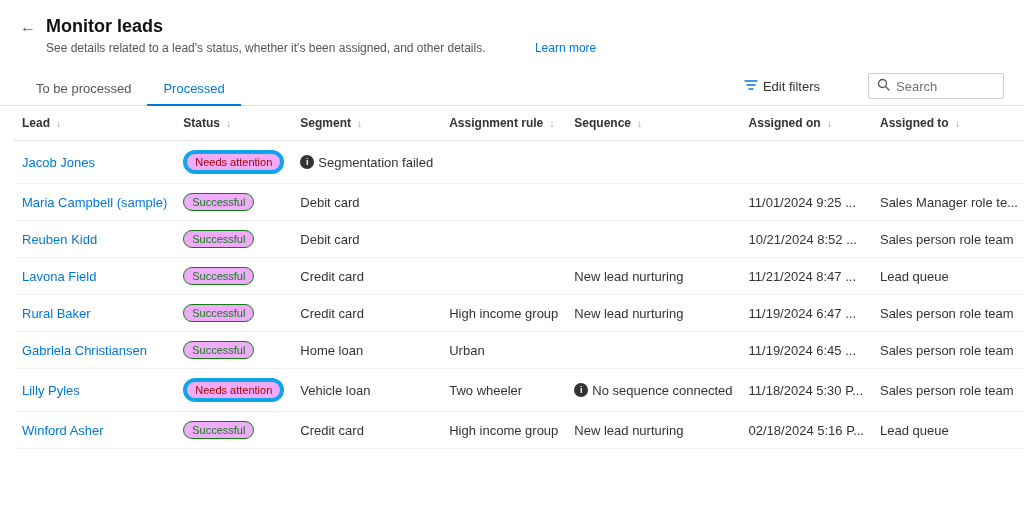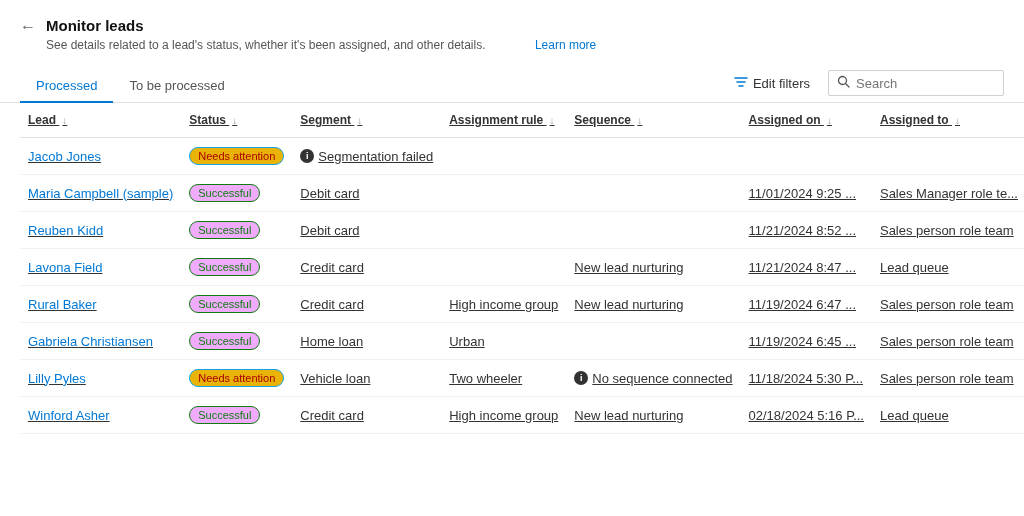--- a/index.html
+++ b/index.html
@@ -1,47 +1,47 @@
 <!DOCTYPE html>
 <html><head>
   <meta charset="utf-8">
   <style>
     * { box-sizing: border-box; margin: 0; padding: 0; }
     body { font-family: 'Segoe UI', Arial, sans-serif; font-size: 13px; background: #fff; color: #333; overflow: hidden; }
 
     .page-header { padding: 16px 20px 8px 20px; }
     .page-header-top { display: flex; align-items: center; gap: 10px; margin-bottom: 4px; }
     .back-icon { color: #666; font-size: 16px; cursor: pointer; }
-    .page-title { font-size: 15px; font-weight: 600; color: #111; }
+    .page-title { font-size: 18px; font-weight: 600; color: #111; }
     .page-subtitle { font-size: 12px; color: #555; padding-left: 26px; }
     .page-subtitle a { color: #0078d4; text-decoration: none; margin-left: 46px; }
 
     .tabs-bar { display: flex; align-items: center; justify-content: space-between; padding: 10px 20px 0 20px; border-bottom: 1px solid #e0e0e0; }
     .tabs { display: flex; gap: 0; }
     .tab { padding: 8px 16px; cursor: pointer; font-size: 13px; color: #555; border-bottom: 2px solid transparent; margin-bottom: -1px; }
     .tab.active { color: #0078d4; border-bottom: 2px solid #0078d4; font-weight: 500; }
-    .tab-actions { display: flex; align-items: center; gap: 10px; margin-bottom: 6px; }
+    .tab-actions { display: flex; align-items: center; margin-bottom: 6px; }
     .edit-filters-btn { display: flex; align-items: center; gap: 5px; font-size: 13px; color: #333; background: none; border: none; cursor: pointer; padding: 4px 8px; }
     .filter-icon { color: #0078d4; }
-    .search-box { display: flex; align-items: center; border: 1px solid #d0d0d0; border-radius: 2px; padding: 4px 8px; gap: 6px; background: #fff; width: 176px; }
+    .search-box { display: flex; align-items: center; border: 1px solid #d0d0d0; border-radius: 2px; padding: 4px 8px; gap: 6px; background: #fff; width: 136px; margin-left: 40px; }
     .search-box input { border: none; outline: none; font-size: 13px; color: #333; width: 100%; background: transparent; }
     .search-icon { color: #555; font-size: 14px; }
 
-    .table-container { overflow-x: auto; overflow-y: auto; max-height: 360px; padding: 0 20px; text-decoration: underline; }
+    .table-container { overflow-x: auto; overflow-y: auto; max-height: 360px; padding: 0 14px; }
     table { width: 100%; border-collapse: collapse; }
     thead tr { border-bottom: 1px solid #e0e0e0; }
     thead th { padding: 10px 8px; text-align: left; font-size: 12px; font-weight: 600; color: #333; white-space: nowrap; cursor: pointer; user-select: none; }
     thead th .sort-icon { font-size: 10px; color: #999; margin-left: 3px; }
     tbody tr { border-bottom: 1px solid #f0f0f0; }
     tbody td { padding: 9px 8px; font-size: 13px; color: #333; white-space: nowrap; }
     .lead-link { color: #0078d4; text-decoration: none; cursor: pointer; }
 
     .badge { display: inline-block; padding: 2px 8px; border-radius: 12px; font-size: 11px; font-weight: 500; }
     .badge-success { background: #f0abfc; color: #107c10; border: 1px solid #107c10; }
-    .badge-attention { background: #eab308; color: #a80000; border: 1px solid #0ea5e9; }
+    .badge-attention { background: #f0abfc; color: #a80000; border: 4px solid #0ea5e9; }
 
     .seg-failed { display: flex; align-items: center; gap: 4px; color: #333; }
     .seg-icon { width: 14px; height: 14px; background: #333; border-radius: 50%; display: inline-flex; align-items: center; justify-content: center; color: #fff; font-size: 9px; font-weight: bold; flex-shrink: 0; }
     .no-seq { display: flex; align-items: center; gap: 4px; color: #333; }
     .info-icon { width: 14px; height: 14px; background: #333; border-radius: 50%; display: inline-flex; align-items: center; justify-content: center; color: #fff; font-size: 9px; font-weight: bold; flex-shrink: 0; }
   </style>
 </head>
 <body>
 
 <div>
@@ -52,22 +52,22 @@
     </div>
     <div class="page-subtitle">
       <span>See details related to a lead's status, whether it's been assigned, and other details.</span>
       <a>Learn more</a>
     </div>
   </div>
 </div>
 
 <div class="tabs-bar">
   <div class="tabs">
+    <div class="tab">To be processed</div>
     <div class="tab active">Processed</div>
-    <div class="tab">To be processed</div>
   </div>
   <div class="tab-actions">
     <button class="edit-filters-btn">
       <span class="filter-icon">
         <svg width="14" height="14" viewBox="0 0 14 14" fill="none">
           <path d="M1 3h12M3 7h8M5 11h4" stroke="#0078d4" stroke-width="1.5" stroke-linecap="round"></path>
         </svg>
       </span>
       <span>Edit filters</span>
     </button>
@@ -116,21 +116,21 @@
           <td></td>
           <td>11/01/2024 9:25 ...</td>
           <td>Sales Manager role te...</td>
         </tr>
         <tr>
           <td><a class="lead-link">Reuben Kidd</a></td>
           <td><span class="badge badge-success">Successful</span></td>
           <td>Debit card</td>
           <td></td>
           <td></td>
-          <td>11/21/2024 8:52 ...</td>
+          <td>10/21/2024 8:52 ...</td>
           <td>Sales person role team</td>
         </tr>
         <tr>
           <td><a class="lead-link">Lavona Field</a></td>
           <td><span class="badge badge-success">Successful</span></td>
           <td>Credit card</td>
           <td></td>
           <td>New lead nurturing</td>
           <td>11/21/2024 8:47 ...</td>
           <td>Lead queue</td>

